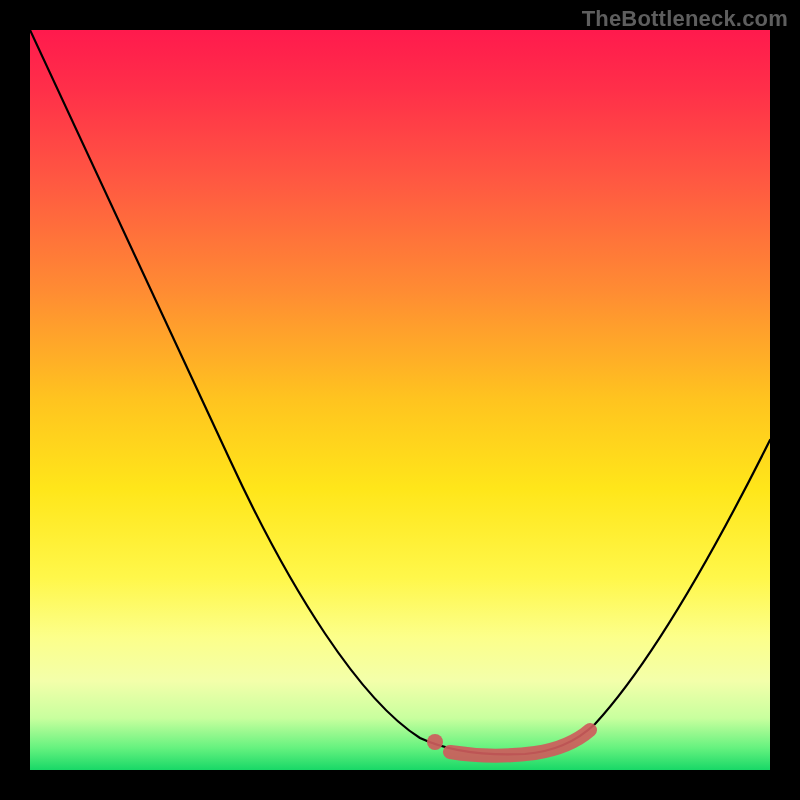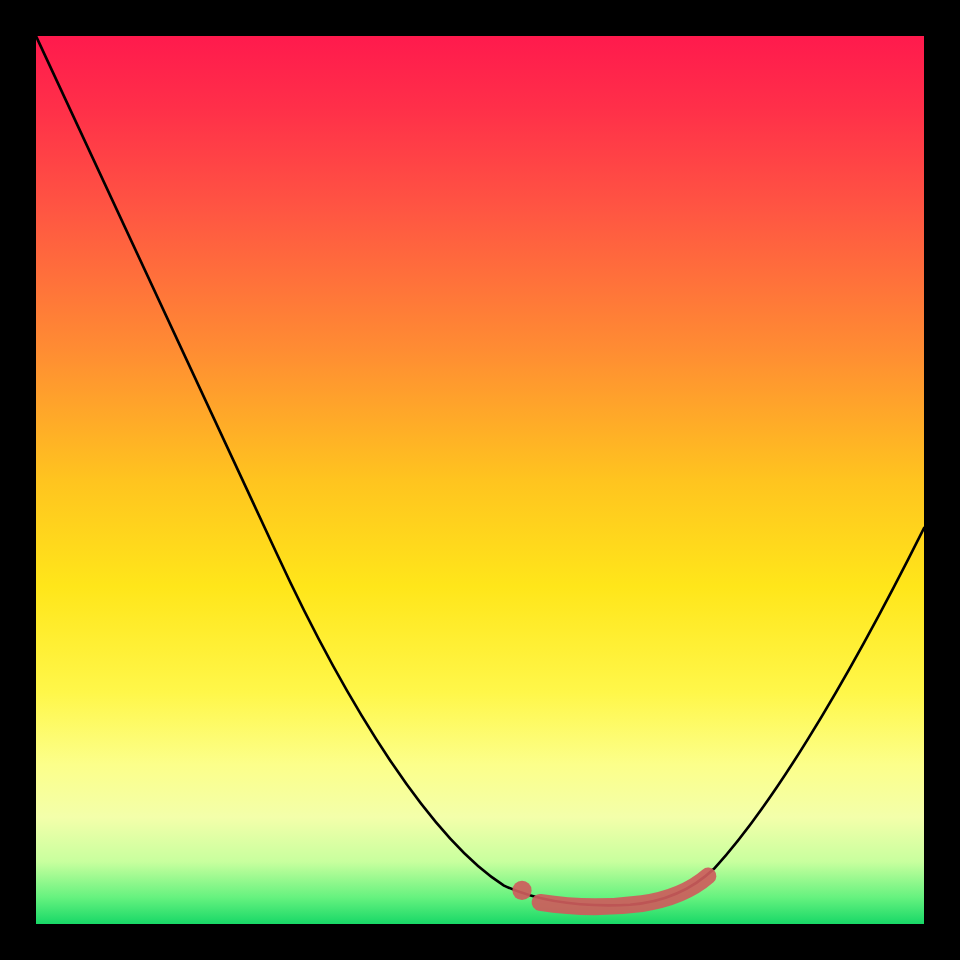--- a/index.html
+++ b/index.html
@@ -76,20 +76,21 @@
   }
   .highlight-dot {
     fill: #cd5c5c;
     opacity: 0.92;
   }
 </style>
 </head>
 <body>
 <div class="frame">
 
+  <div class="watermark">TheBottleneck.com</div>
 
   <div class="plot-area">
     <div class="gradient"></div>
     <svg class="curve" viewBox="0 0 740 740" preserveAspectRatio="none">
       <path class="curve-path" d="M 0 0
                C 60 130, 120 260, 200 430
                C 260 560, 330 670, 390 708
                C 420 722, 455 726, 495 724
                C 520 722, 545 713, 565 694
                C 610 645, 670 550, 740 410"></path>

